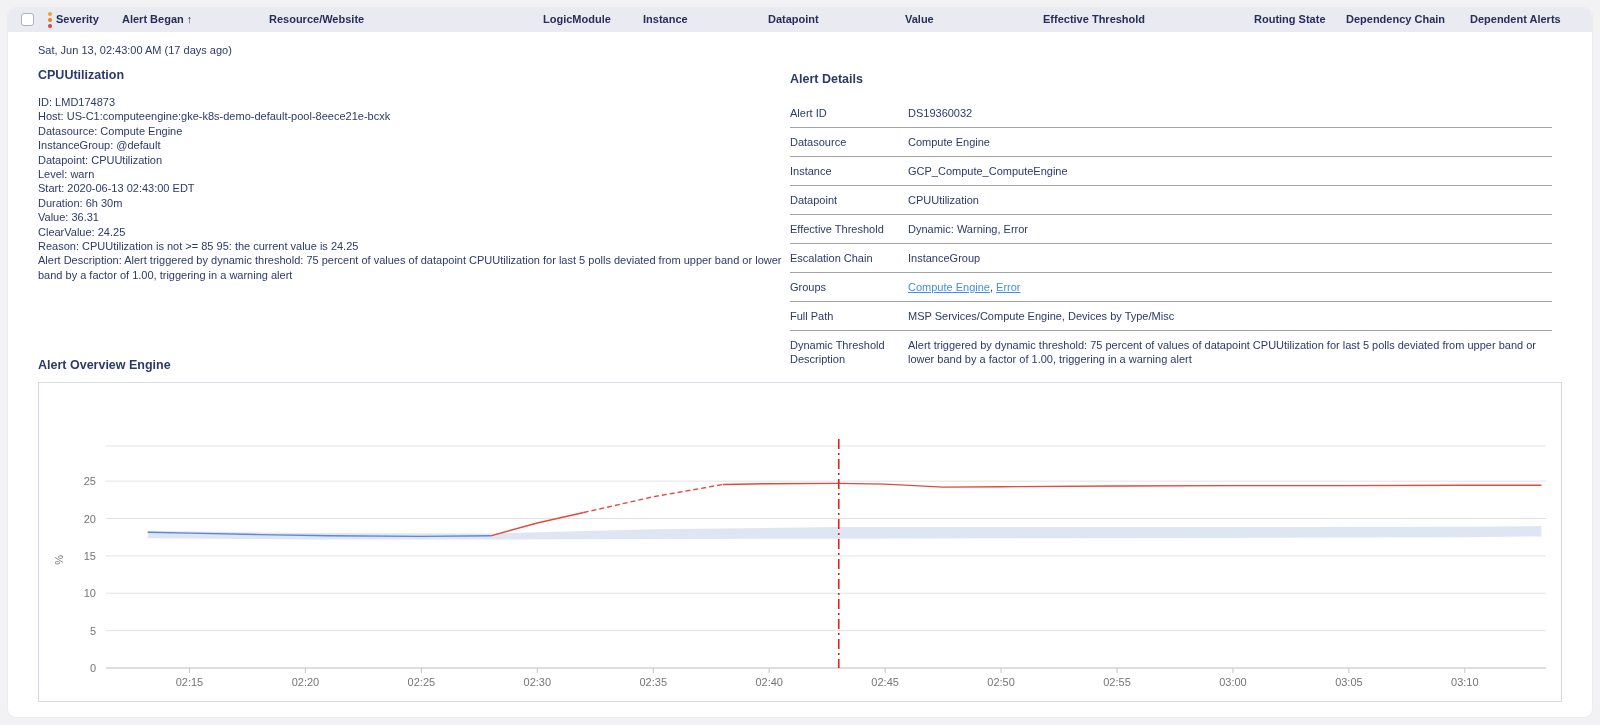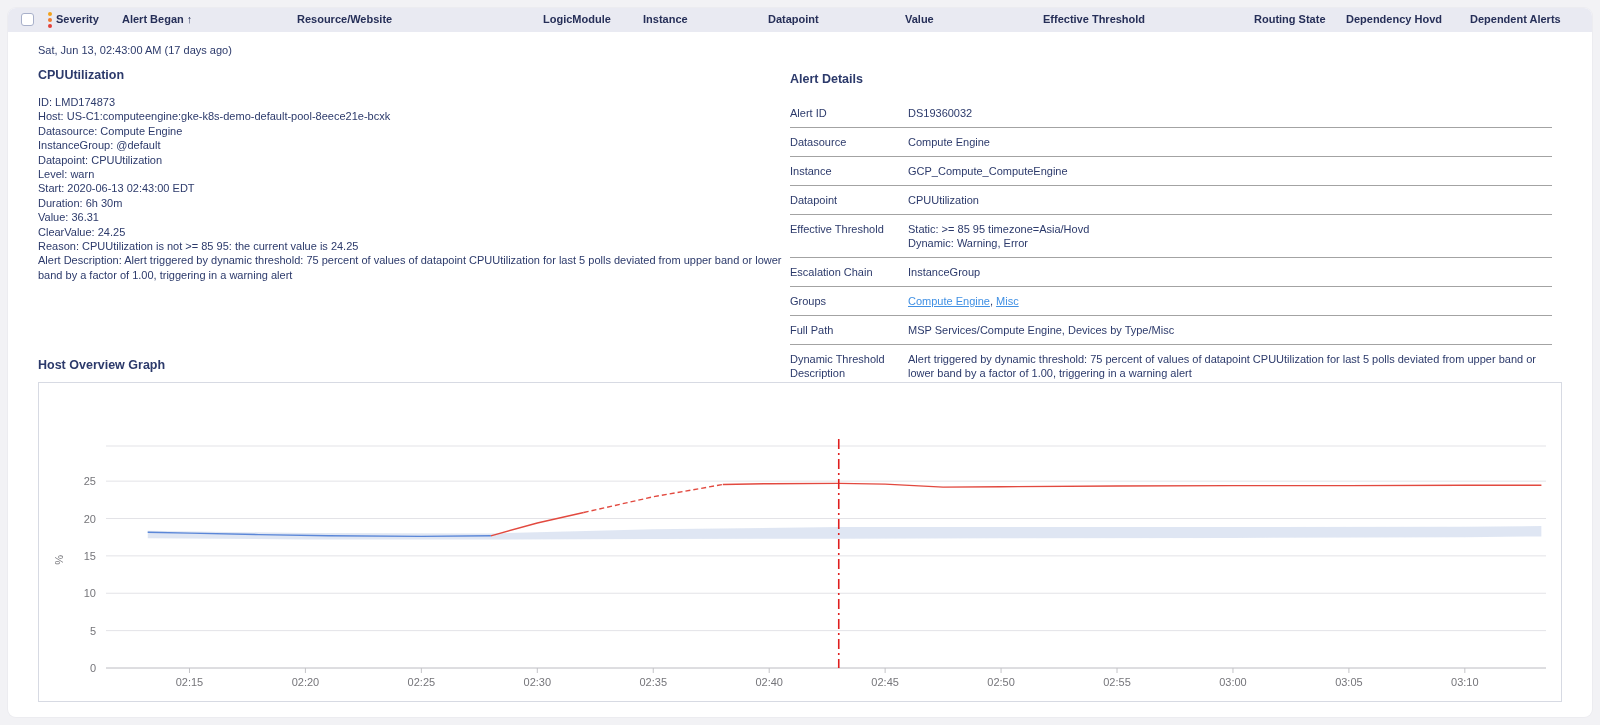--- a/index.html
+++ b/index.html
@@ -45,28 +45,28 @@
     <div class="thead">
       <span class="cb"></span>
       <span class="sevdots" id="sevdots">
           <i style="background: rgb(243, 162, 27);"></i>
           <i style="background: rgb(239, 123, 48);"></i>
           <i style="background: rgb(226, 64, 58);"></i>
         </span>
       <div id="header-cols">
           <span class="hcol" style="left: 48px;">Severity</span>
           <span class="hcol" style="left: 114px;">Alert Began<span class="arrow">↑</span></span>
-          <span class="hcol" style="left: 289px;">Resource/Website</span>
+          <span class="hcol" style="left: 261px;">Resource/Website</span>
           <span class="hcol" style="left: 535px;">LogicModule</span>
           <span class="hcol" style="left: 635px;">Instance</span>
           <span class="hcol" style="left: 760px;">Datapoint</span>
           <span class="hcol" style="left: 897px;">Value</span>
           <span class="hcol" style="left: 1035px;">Effective Threshold</span>
           <span class="hcol" style="left: 1246px;">Routing State</span>
-          <span class="hcol" style="left: 1338px;">Dependency Hovd</span>
+          <span class="hcol" style="left: 1338px;">Dependency Chain</span>
           <span class="hcol" style="left: 1445px; margin-left: 17px;">Dependent Alerts</span>
         </div>
     </div>
 
     <div class="ts">Sat, Jun 13, 02:43:00 AM (17 days ago)</div>
 
     <div class="leftcol">
       <h2 class="h-title">CPUUtilization</h2>
       <div id="summary-lines">
           <div class="sline">ID: LMD174873</div>
@@ -99,44 +99,43 @@
             <div class="lbl">Instance</div>
             <div>GCP_Compute_ComputeEngine</div>
           </div>
           <div class="dr">
             <div class="lbl">Datapoint</div>
             <div>CPUUtilization</div>
           </div>
           <div class="dr">
             <div class="lbl">Effective Threshold</div>
             <div>
-              <div>Static: &gt;= 85 95 timezone=Asia/Hovd</div>
               <div>Dynamic: Warning, Error</div>
             </div>
           </div>
           <div class="dr">
             <div class="lbl">Escalation Chain</div>
             <div>InstanceGroup</div>
           </div>
           <div class="dr">
             <div class="lbl">Groups</div>
-            <div><a class="glink">Compute Engine</a>, <a class="glink">Misc</a></div>
+            <div><a class="glink">Compute Engine</a>, <a class="glink">Error</a></div>
           </div>
           <div class="dr">
             <div class="lbl">Full Path</div>
             <div>MSP Services/Compute Engine, Devices by Type/Misc</div>
           </div>
           <div class="dr">
             <div class="lbl">Dynamic Threshold Description</div>
             <div>Alert triggered by dynamic threshold: 75 percent of values of datapoint CPUUtilization for last 5 polls deviated from upper band or lower band by a factor of 1.00, triggering in a warning alert</div>
           </div>
         </div>
     </div>
 
-    <div class="gtitle">Host Overview Graph</div>
+    <div class="gtitle">Alert Overview Engine</div>
 
     <div class="chartcard">
       <svg id="chart-svg" viewBox="0 0 1522 316">
           <line x1="67" x2="1507" y1="62" y2="62" stroke="#e3e3e7" stroke-width="1"></line>
           <line x1="67" x2="1507" y1="284" y2="284" stroke="#bcbcc2" stroke-width="1"></line>
           <text x="57" y="288" text-anchor="end" font-size="11" fill="#75757a">0</text>
           <line x1="67" x2="1507" y1="246.62626262626262" y2="246.62626262626262" stroke="#e3e3e7" stroke-width="1"></line>
           <text x="57" y="250.62626262626262" text-anchor="end" font-size="11" fill="#75757a">5</text>
           <line x1="67" x2="1507" y1="209.25252525252523" y2="209.25252525252523" stroke="#e3e3e7" stroke-width="1"></line>
           <text x="57" y="213.25252525252523" text-anchor="end" font-size="11" fill="#75757a">10</text>

